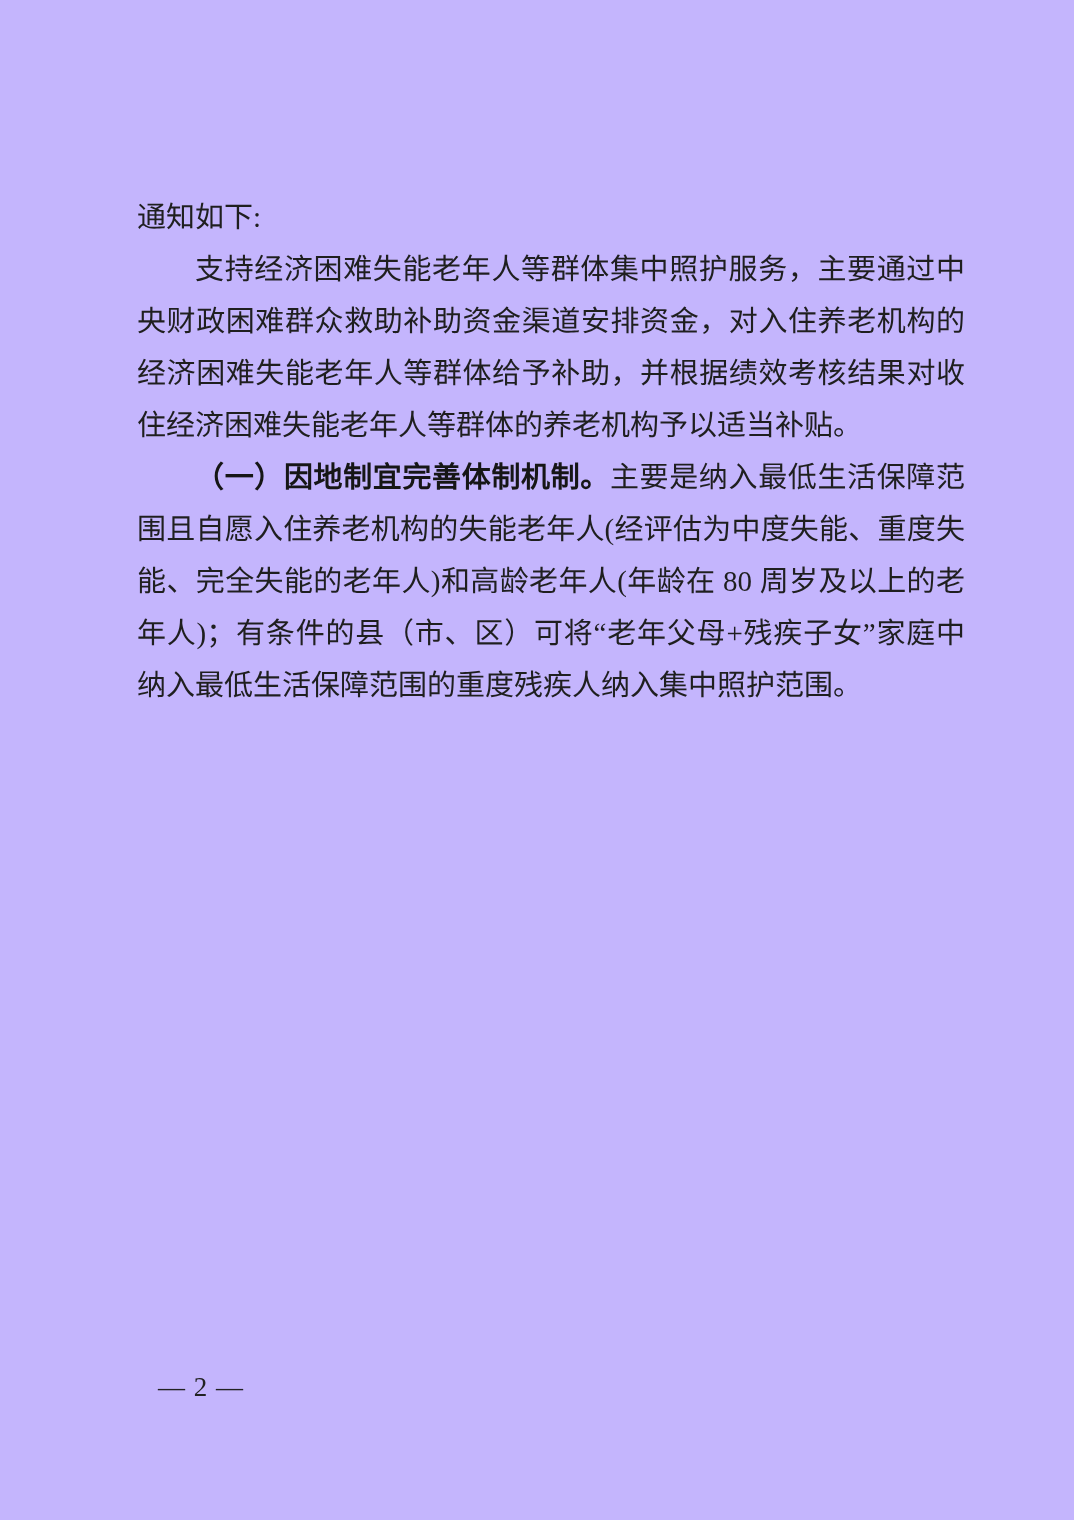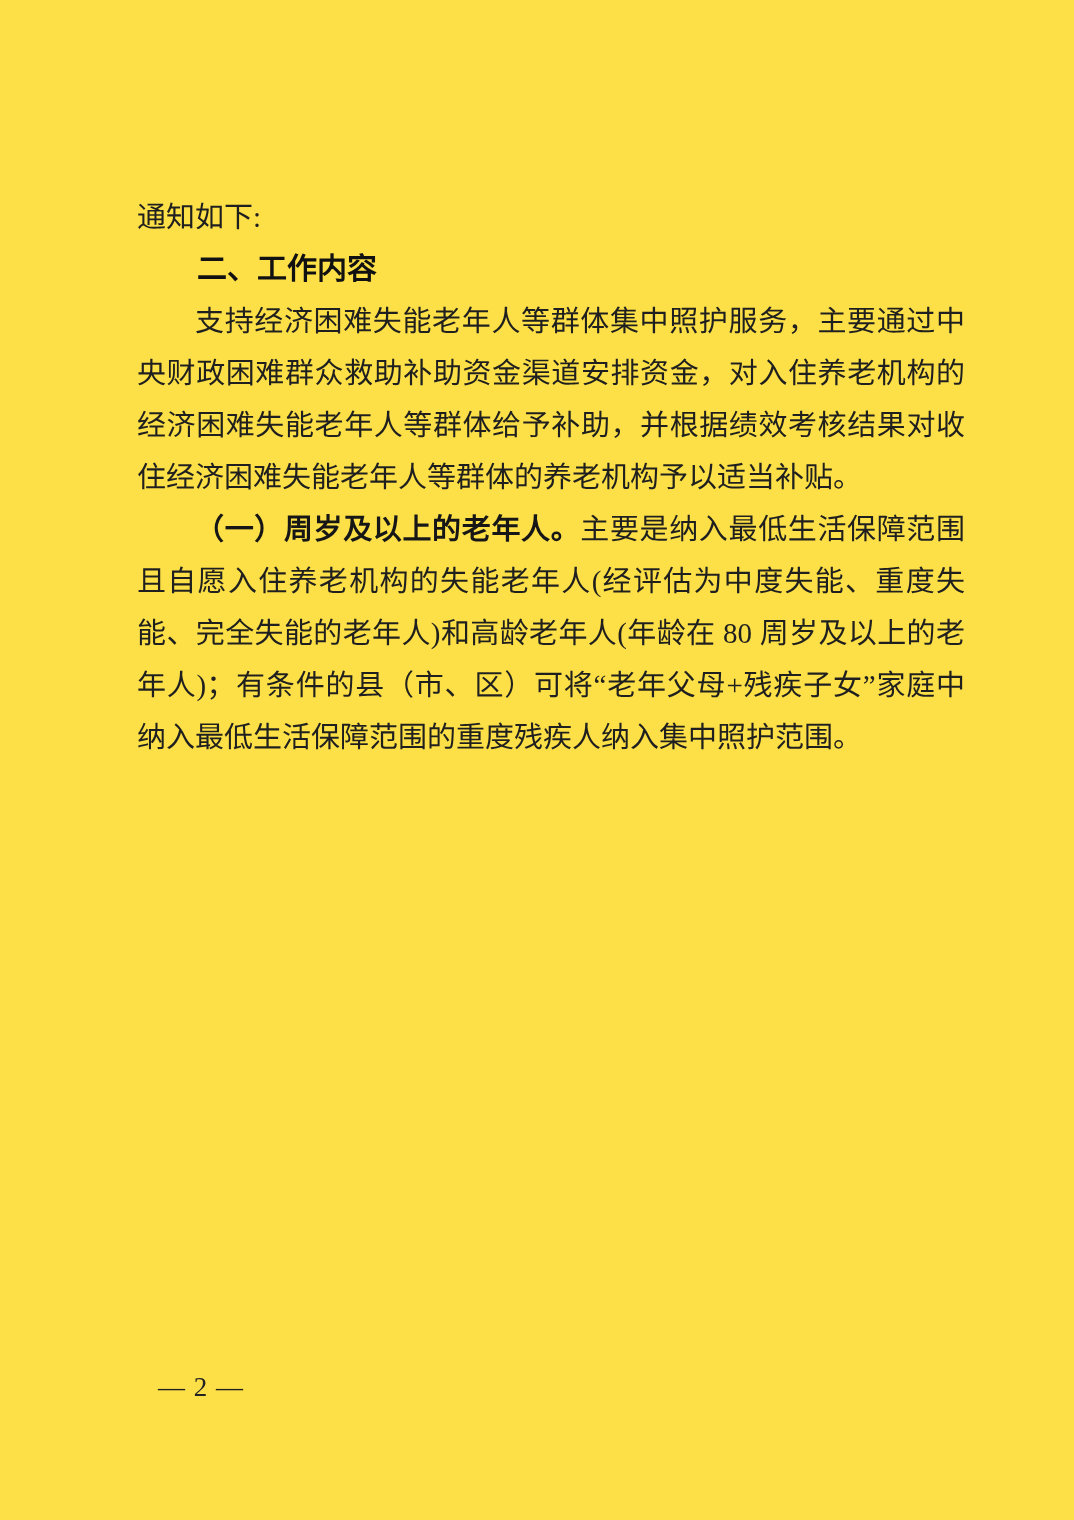--- a/index.html
+++ b/index.html
@@ -5,21 +5,21 @@
 <style>
   html, body {
     margin: 0;
     padding: 0;
     background: #ffffff;
   }
   .doc-page {
     position: relative;
     width: 1074px;
     height: 1520px;
-    background: #fde047;
+    background: #c4b5fd;
     overflow: hidden;
     font-family: "Liberation Serif", "DejaVu Serif", serif;
     color: #1f1f1f;
   }
   .doc-content {
     position: absolute;
     left: 137px;
     top: 191px;
     width: 828px;
   }
@@ -63,18 +63,17 @@
     letter-spacing: 1px;
     white-space: pre;
   }
 </style>
 </head>
 <body>
 
 <div class="doc-page">
   <div class="doc-content">
       <p class="para no-indent">通知如下:</p>
-      <p class="heading">二、工作内容</p>
       <p class="para">支持经济困难失能老年人等群体集中照护服务，主要通过中央财政困难群众救助补助资金渠道安排资金，对入住养老机构的经济困难失能老年人等群体给予补助，并根据绩效考核结果对收住经济困难失能老年人等群体的养老机构予以适当补贴。</p>
-      <p class="para"><span class="lead">（一）周岁及以上的老年人。</span>主要是纳入最低生活保障范围且自愿入住养老机构的失能老年人(经评估为中度失能、重度失能、完全失能的老年人)和高龄老年人(年龄在 80 周岁及以上的老年人)；有条件的县（市、区）可将“老年父母+残疾子女”家庭中纳入最低生活保障范围的重度残疾人纳入集中照护范围。</p>
+      <p class="para"><span class="lead">（一）因地制宜完善体制机制。</span>主要是纳入最低生活保障范围且自愿入住养老机构的失能老年人(经评估为中度失能、重度失能、完全失能的老年人)和高龄老年人(年龄在 80 周岁及以上的老年人)；有条件的县（市、区）可将“老年父母+残疾子女”家庭中纳入最低生活保障范围的重度残疾人纳入集中照护范围。</p>
     </div>
   <div class="page-number">— 2 —</div>
 </div>
 
 </body></html>

